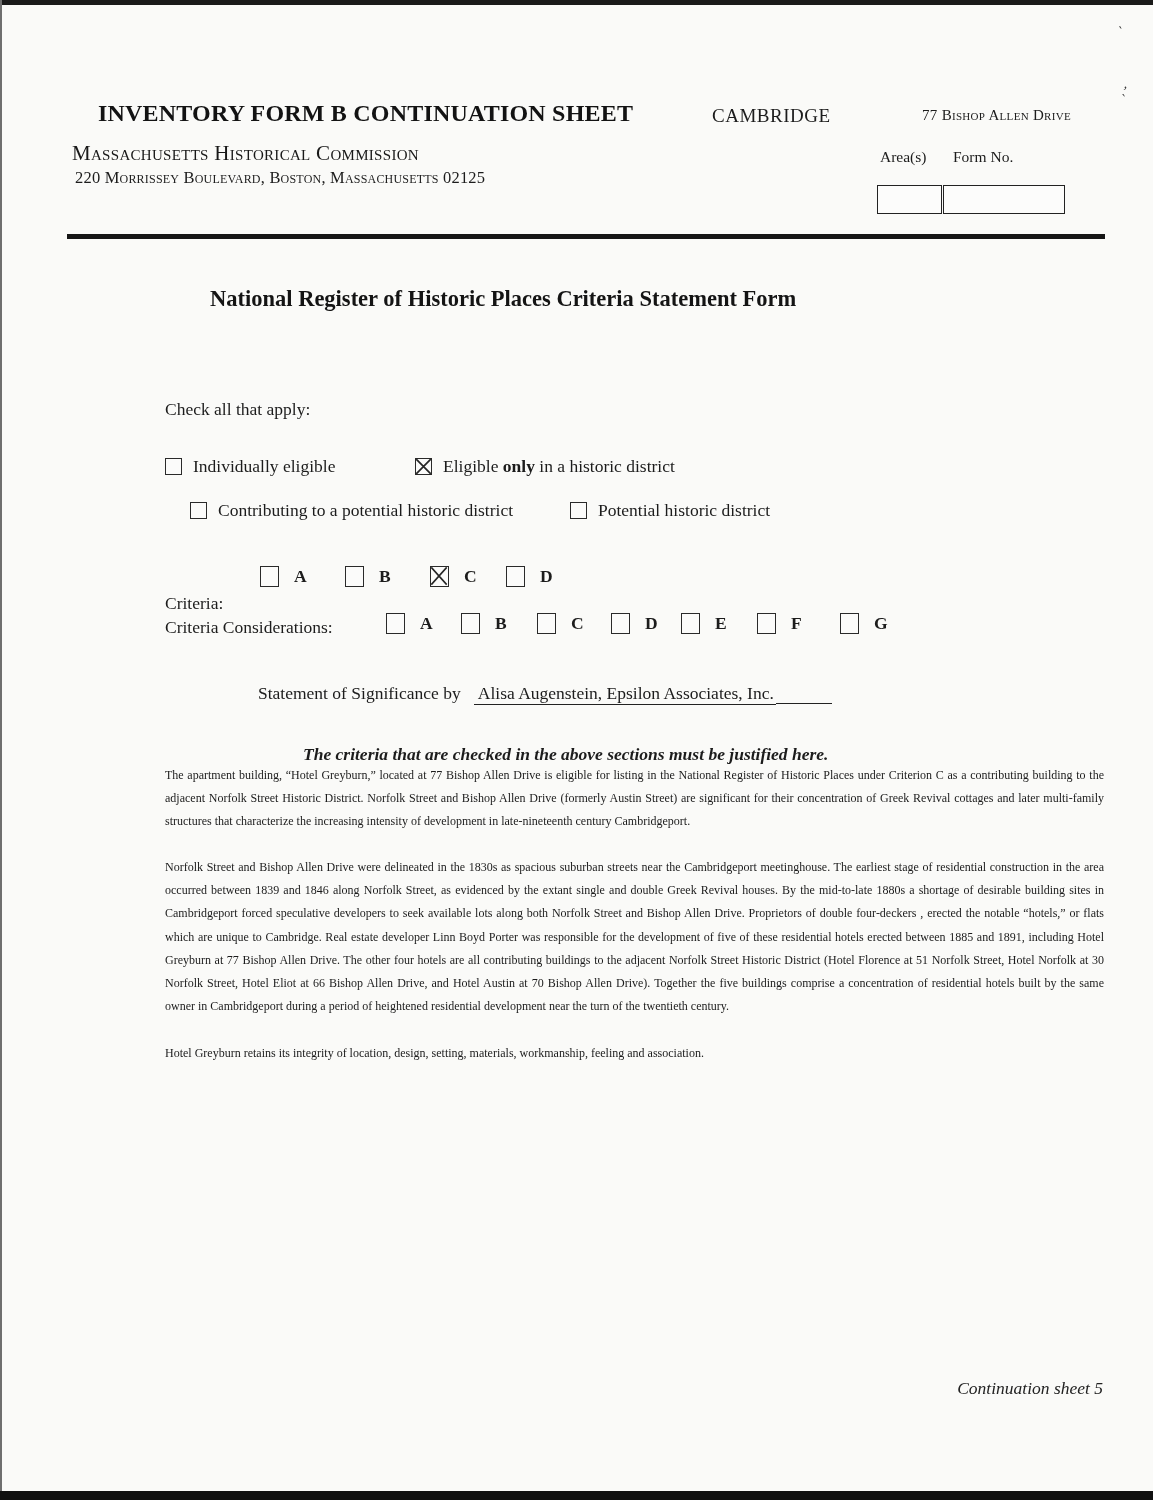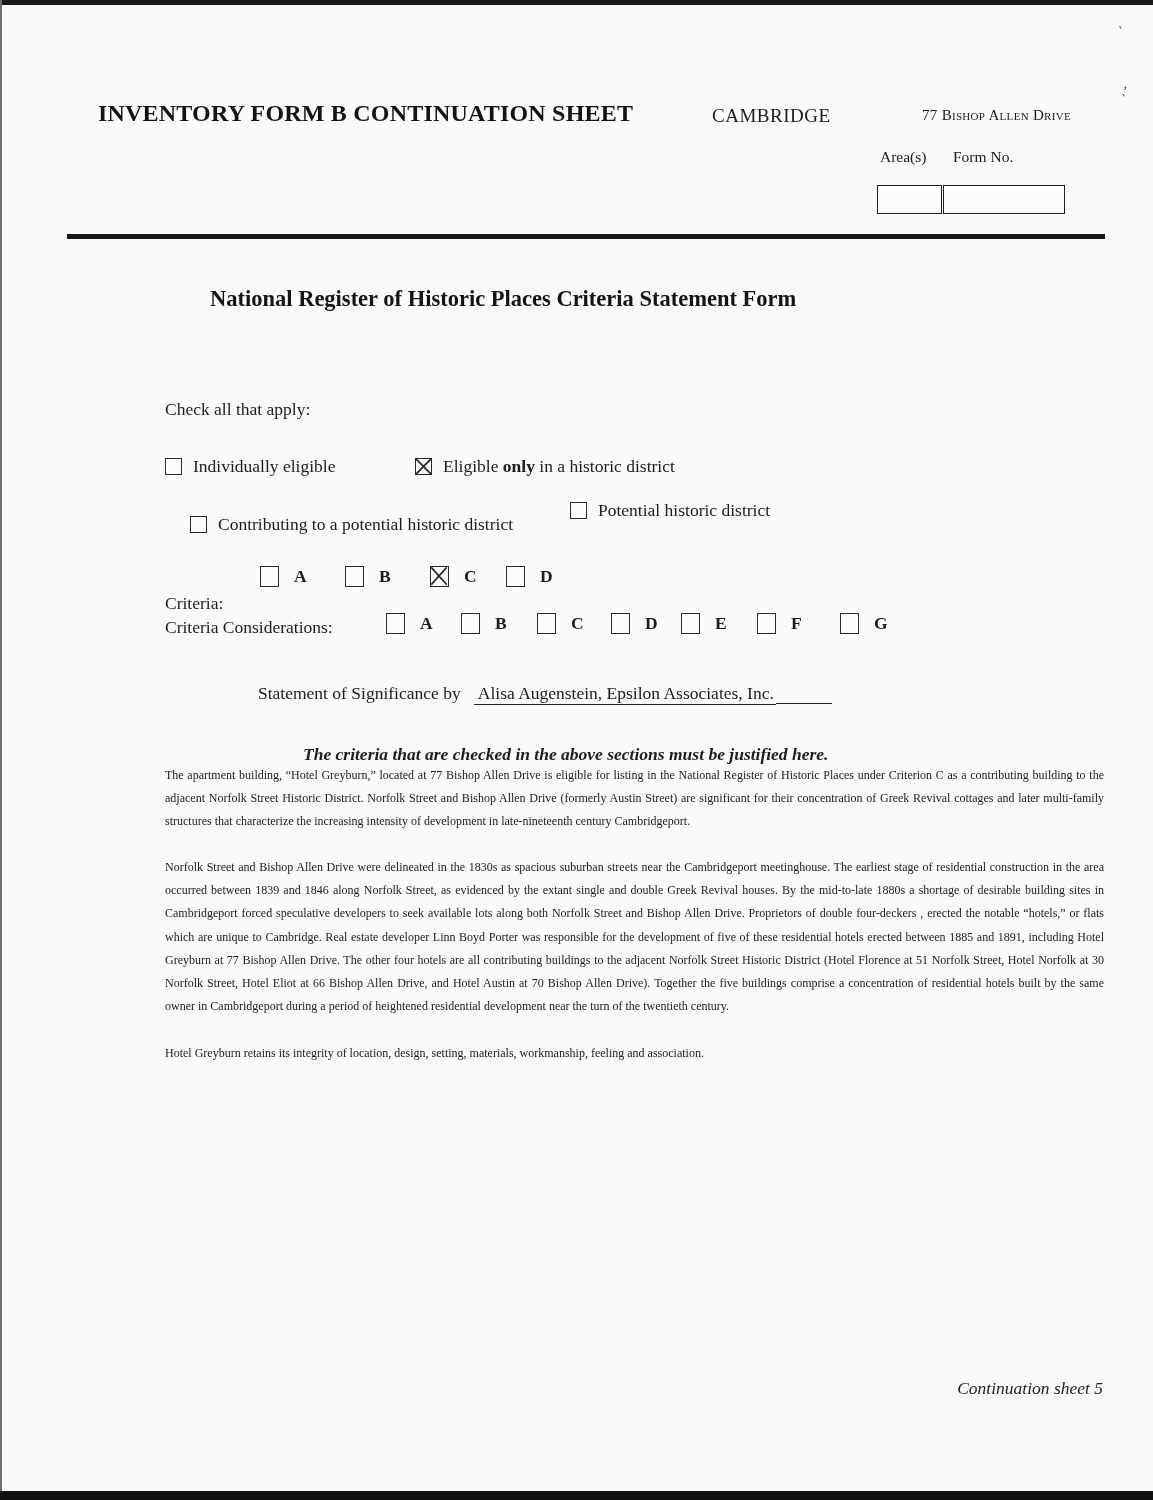--- a/index.html
+++ b/index.html
@@ -71,20 +71,22 @@
 
   <div class="edge-top"></div>
   <div class="edge-left"></div>
   <div class="edge-bottom"></div>
   <div class="artifact" style="left:1117px;top:24px;">`</div>
   <div class="artifact" style="left:1122px;top:76px;">‚<br>`</div>
 
   <div class="abs h-title">INVENTORY FORM B  CONTINUATION SHEET</div>
   <div class="abs h-community">CAMBRIDGE</div>
   <div class="abs h-address">77 Bishop Allen Drive</div>
+  <div class="abs h-agency">Massachusetts Historical Commission</div>
+  <div class="abs h-agency-addr">220 Morrissey Boulevard, Boston, Massachusetts  02125</div>
   <div class="abs h-arealbl">Area(s)</div>
   <div class="abs h-formlbl">Form No.</div>
   <div class="abs area-box"></div>
   <div class="abs formno-box"></div>
   <div class="abs rule"></div>
 
   <div class="abs doc-title">National Register of Historic Places Criteria Statement Form</div>
 
   <div class="abs lbl checkall">Check all that apply:</div>
 
@@ -93,21 +95,21 @@
     <span>Individually eligible</span>
   </div>
   <div class="abs chkgroup" style="left:415px;top:442px;">
     <span class="chk">
         <svg viewBox="0 0 14 14" preserveAspectRatio="none">
           <path d="M1 1 L13 13 M13 1 L1 13" stroke="#262626" stroke-width="1.4" fill="none"></path>
         </svg>
       </span>
     <span><span>Eligible </span><span class="bold">only</span><span> in a historic district</span></span>
   </div>
-  <div class="abs chkgroup" style="left:165px;top:500px;padding-left:25px;">
+  <div class="abs chkgroup" style="left:165px;top:486px;padding-left:25px;">
     <span class="chk"></span>
     <span>Contributing to a potential historic district</span>
   </div>
   <div class="abs chkgroup" style="left:570px;top:486px;">
     <span class="chk"></span>
     <span>Potential historic district</span>
   </div>
 
   <div class="abs lbl" style="left:165px;top:570px;margin-top:23px;">Criteria:</div>
   <div class="abs critgroup" style="left:260px;top:566px;">

